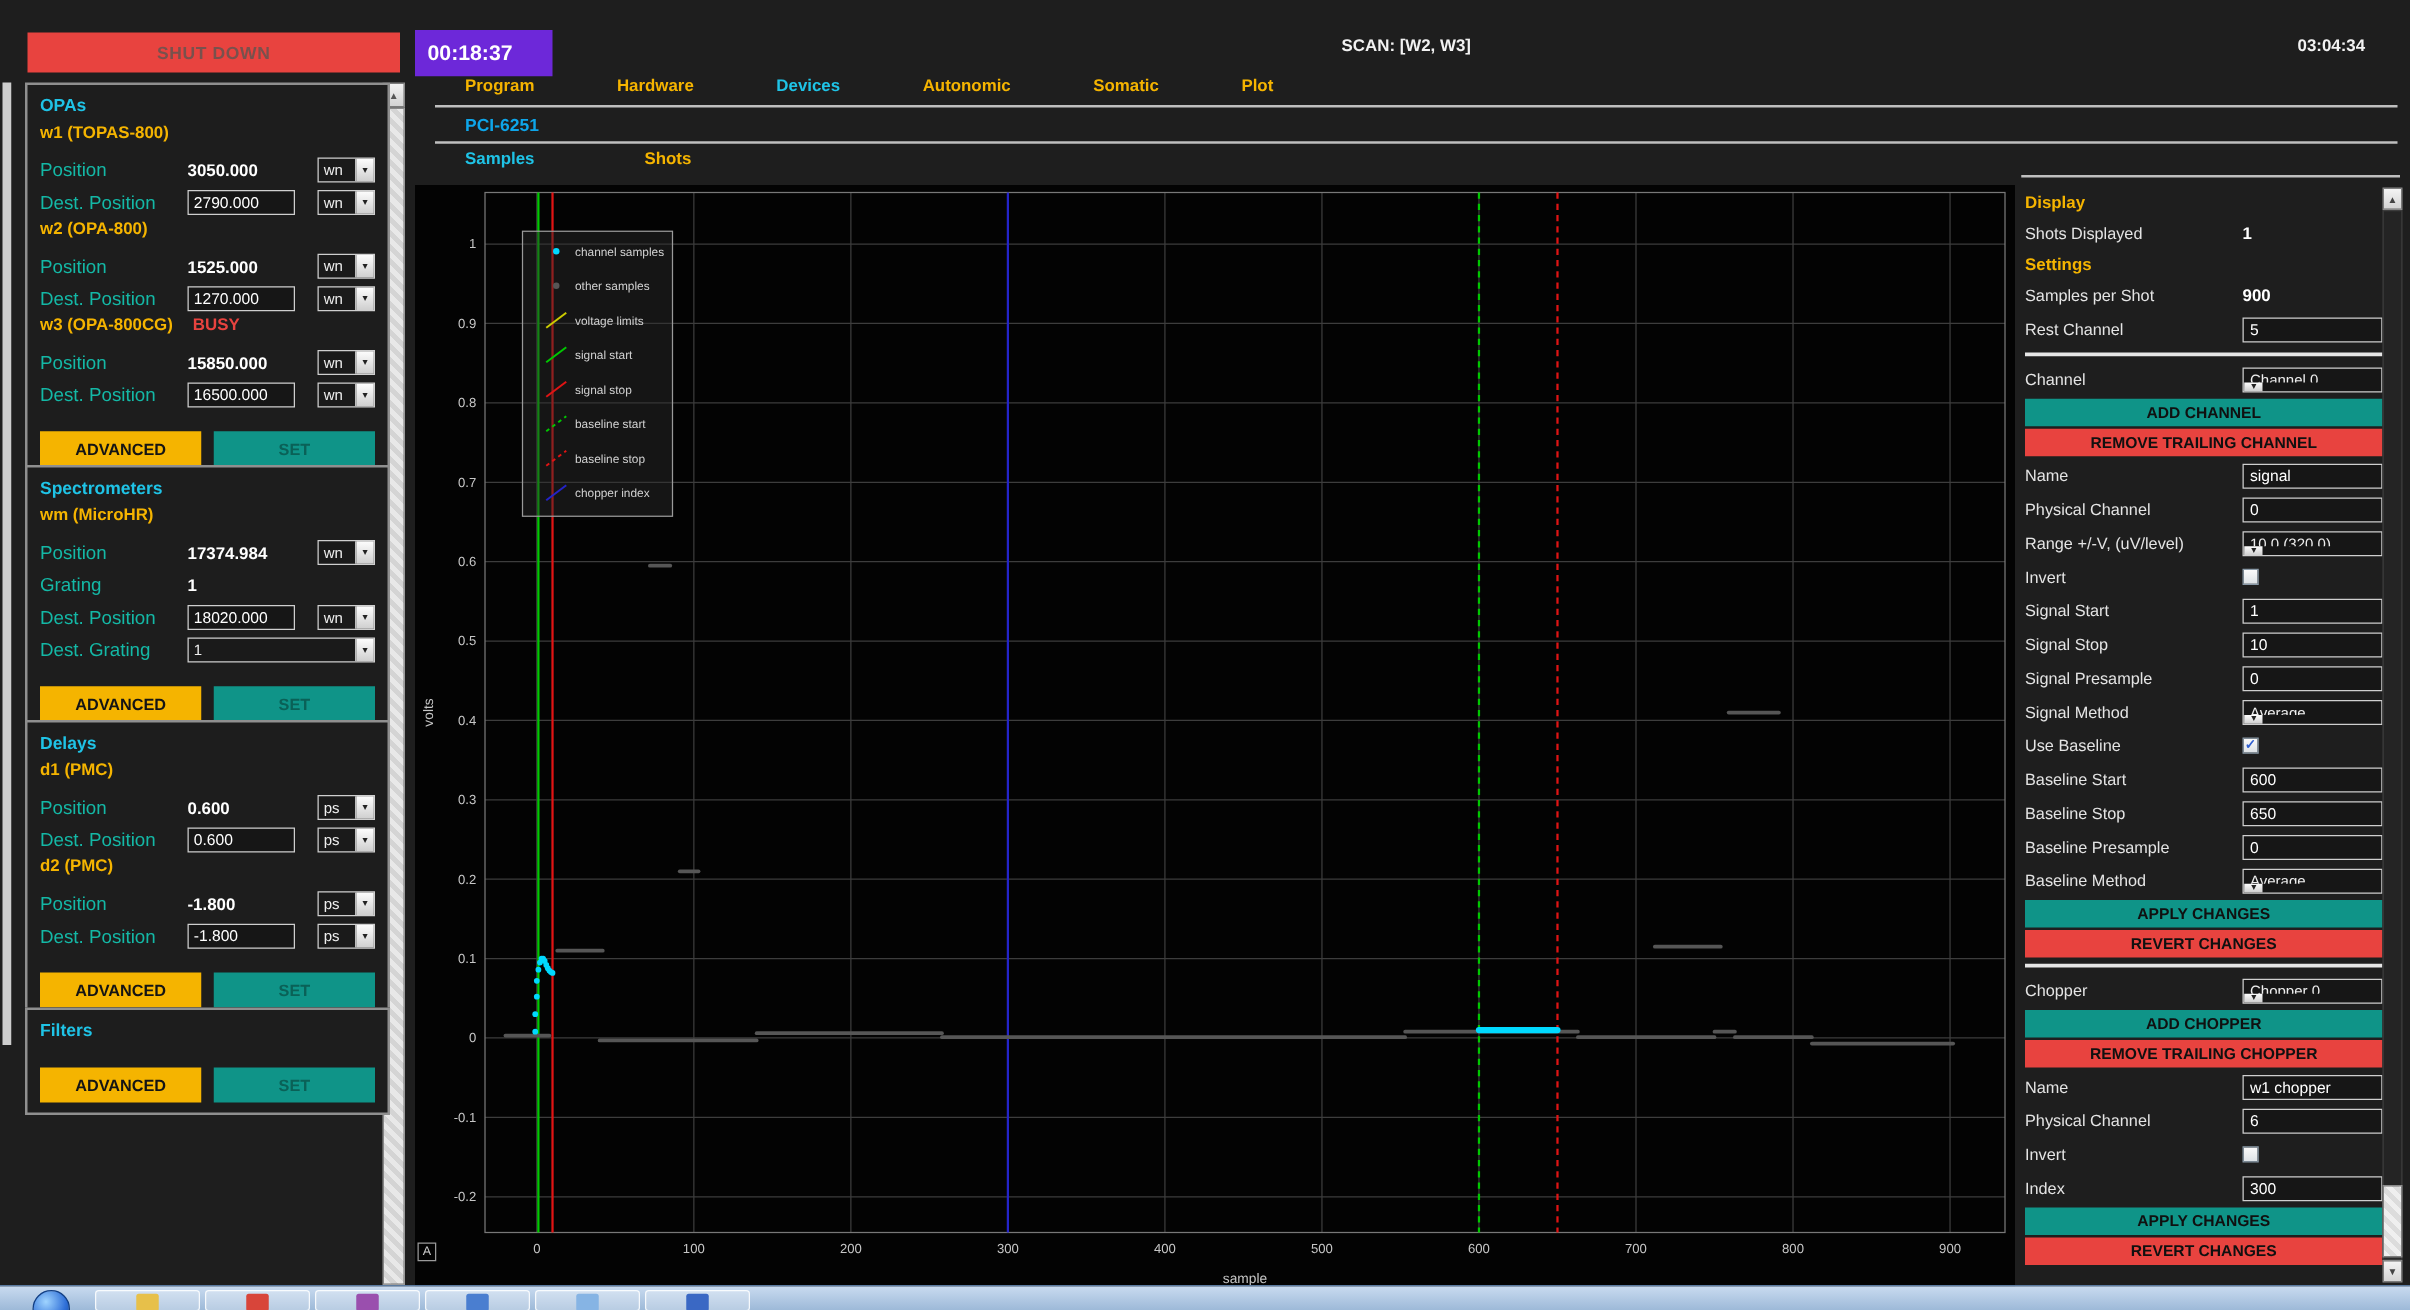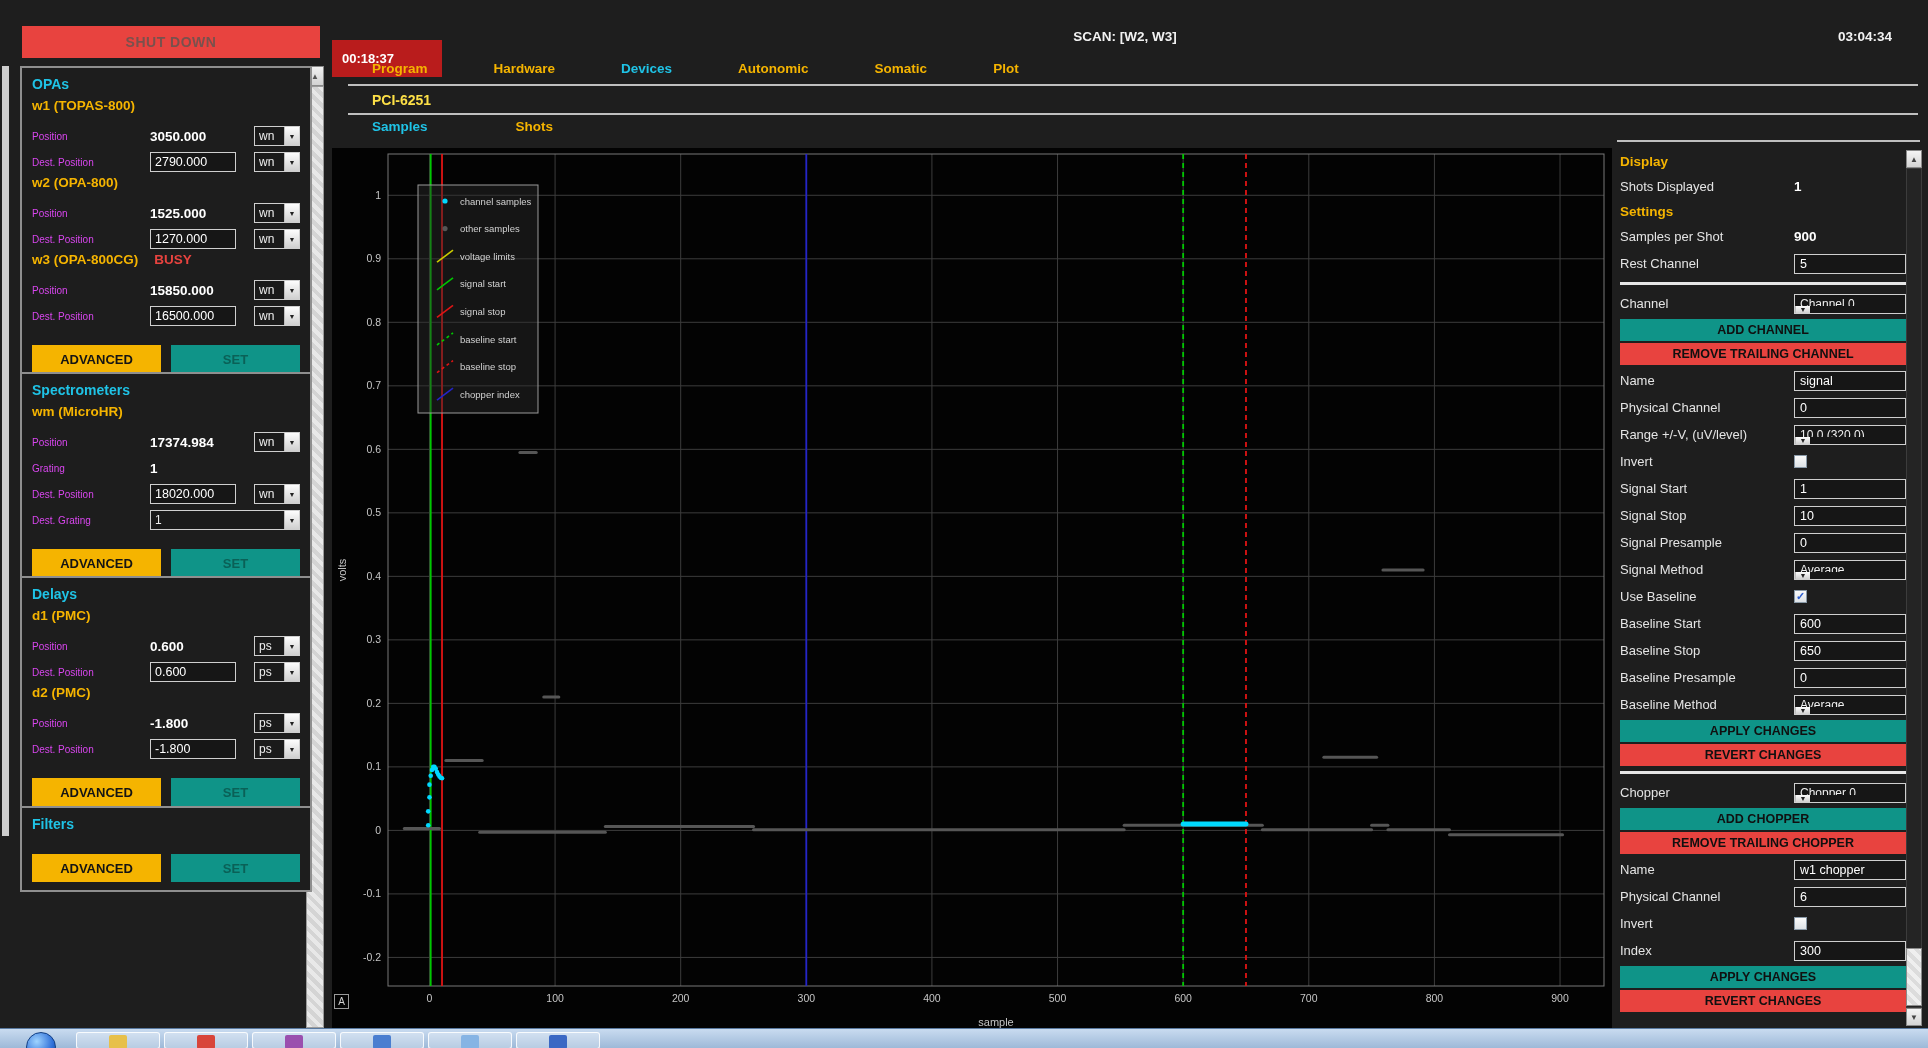--- a/index.html
+++ b/index.html
@@ -12,61 +12,61 @@
     padding:0 6px; border-bottom:1px solid #4e6a8c; }
   .app-icon { width:13px; height:11px; background:linear-gradient(#dfe9f4,#3a5a8c); border:1px solid #24406a; margin-right:6px; }
   .title-text { font-size:12px; color:#0d1626; }
   .winbtns { margin-left:auto; display:flex; gap:2px; }
   .winbtn { width:27px; height:16px; background:linear-gradient(#eef3f8,#c7d2de); border:1px solid #51647e;
     border-radius:2px; font-size:9px; color:#243a56; display:flex; align-items:center; justify-content:center; }
 
   
   .shutdown-btn { position:absolute; left:22px; top:26px; width:298px; height:32px; background:#e8433f;
     color:#79514d; font-weight:bold; font-size:14px; display:flex; align-items:center; justify-content:center; letter-spacing:0.5px; }
-  .timer-box { position:absolute; left:332px; top:24px; width:110px; height:37px; background:#b91c1c;
-    color:#fff; font-weight:bold; font-size:13px; display:flex; align-items:center; padding-left:10px;margin-top:16px; }
+  .timer-box { position:absolute; left:332px; top:24px; width:110px; height:37px; background:#6d28d9;
+    color:#fff; font-weight:bold; font-size:17px; display:flex; align-items:center; padding-left:10px; }
   .scan-label { position:absolute; left:950px; top:29px; width:350px; text-align:center; color:#f2f2f2;
     font-weight:bold; font-size:13.5px; }
   .clock-label { position:absolute; left:1838px; top:29px; color:#f2f2f2; font-weight:bold; font-size:13.5px; }
 
   
   .sep { position:absolute; height:2px; background:#bfbfbf; }
   .left-strip { position:absolute; left:2px; top:66px; width:7px; height:770px; background:#cdcdcd; }
   .splitter-up { position:absolute; left:306px; top:66px; width:18px; height:20px; background:linear-gradient(#f2f2f2,#d2d2d2);
     border:1px solid #8a8a8a; color:#555; font-size:8px; display:flex; align-items:center; justify-content:center; }
   .splitter { position:absolute; left:306px; top:86px; width:18px; height:942px;
     background:repeating-linear-gradient(45deg,#e8e8e8 0 4px,#d4d4d4 4px 8px); border:1px solid #9a9a9a; }
 
   
   .gbox { position:absolute; left:20px; width:292px; border:2px solid #8f8f8f; background:#1d1d1d; padding:8px 10px; }
   .gtitle { color:#1fc3e6; font-weight:bold; font-size:14px; height:22px; }
   .dev-header { height:25px; display:flex; align-items:flex-start; }
   .dev-name { color:#f5b400; font-weight:bold; font-size:13.5px; }
   .dev-status { color:#e8433f; font-weight:bold; font-size:13.5px; margin-left:16px; }
   .srow { height:26px; display:flex; align-items:center; }
-  .slabel { width:118px; color:#d946ef; font-size:10px; }
+  .slabel { width:118px; color:#14b8a6; font-size:15px; }
   .sval { width:86px; color:#fff; font-weight:bold; font-size:13.5px; overflow:hidden; white-space:nowrap; }
   .tinput { width:86px; height:20px; background:#161616; border:1px solid #cfcfcf; color:#fff;
     font-family:inherit; font-size:12.5px; padding:1px 4px; outline:none; }
   .unit-select { margin-left:auto; width:46px; height:20px; border:1px solid #cfcfcf; background:#1a1a1a; display:flex; }
   .unit-select .ut { flex:1; color:#eee; font-size:12px; padding:2px 0 0 4px; }
   .ua { width:15px; background:linear-gradient(#fdfdfd,#cfcfcf); color:#222; font-size:7px;
     display:flex; align-items:center; justify-content:center; border-left:1px solid #bdbdbd; }
   .wide-select { margin-left:0; width:150px; }
   .btnrow { display:flex; gap:10px; margin-top:16px; }
   .btn { flex:1; height:28px; font-weight:bold; font-size:13px; display:flex; align-items:center; justify-content:center; }
   .btn-adv { background:#f5b400; color:#141414; }
   .btn-set { background:#0f9488; color:#0a6157; }
 
   
   .nav { position:absolute; left:332px; top:61px; display:flex; padding-left:40px; gap:66px;
     font-weight:bold; font-size:13.5px; }
   .nav span { color:#f5b400; }
   .nav span.active { color:#1fc3e6; }
-  .device-title { position:absolute; left:372px; top:92px; color:#fde047; font-weight:bold; font-size:14px; }
+  .device-title { position:absolute; left:372px; top:92px; color:#0ea5e9; font-weight:bold; font-size:14px; }
   .subtabs { position:absolute; left:332px; top:119px; display:flex; padding-left:40px; gap:88px;
     font-weight:bold; font-size:13.5px; }
   .subtabs span { color:#f5b400; }
   .subtabs span.active { color:#1fc3e6; }
 
   
   .plot { position:absolute; left:332px; top:148px; width:1280px; height:892px; background:#030303; }
   .plot svg { font-family:"Liberation Sans", sans-serif; }
   .autorange { position:absolute; left:2px; top:846px; width:15px; height:15px; border:1px solid #9a9a9a;
     color:#cfcfcf; font-size:10px; display:flex; align-items:center; justify-content:center; }

